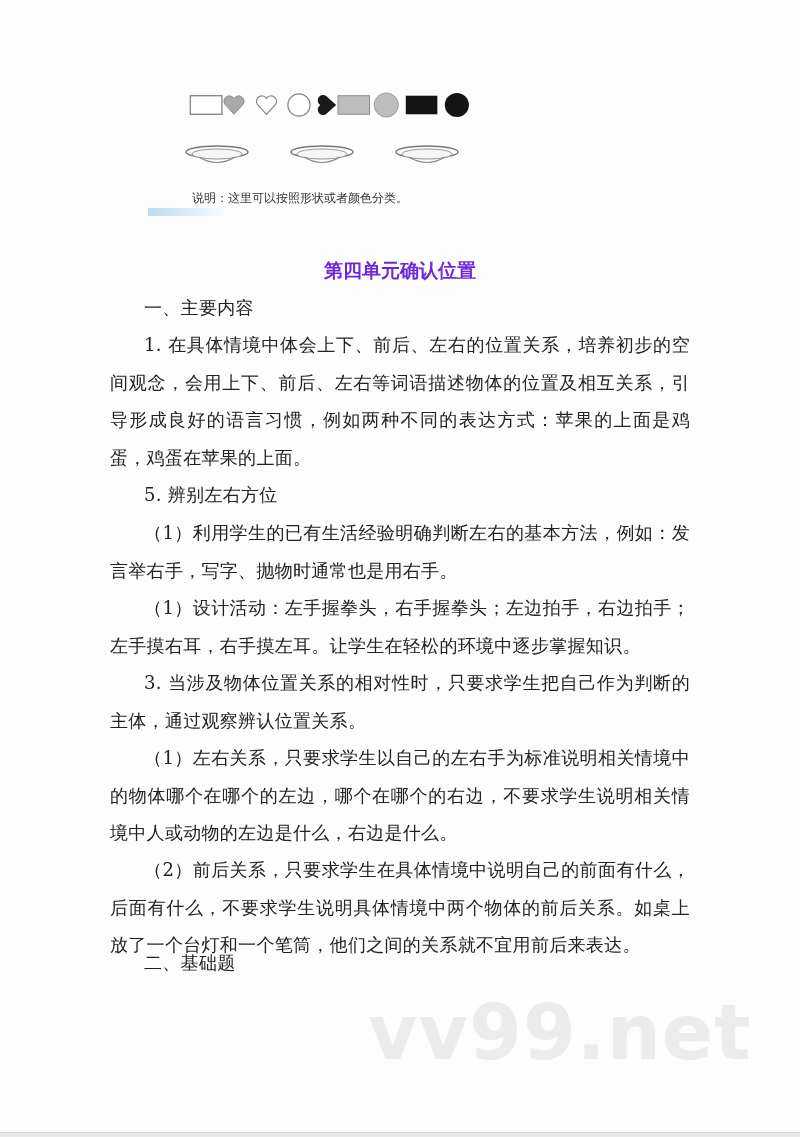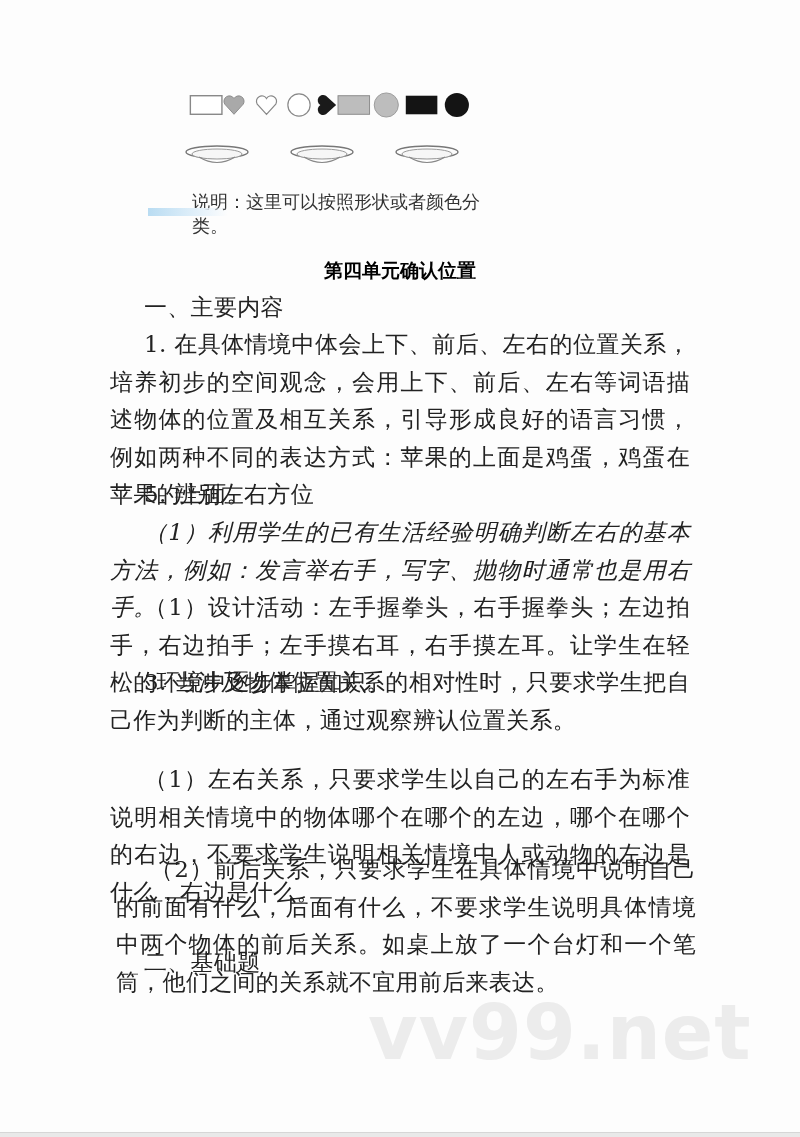--- a/index.html
+++ b/index.html
@@ -6,33 +6,33 @@
   body {
     width: 800px; height: 1137px; background: #fdfdfd; position: relative; overflow: hidden;
     font-family: "DejaVu Serif", "Liberation Serif", serif; color: #222;
   }
   .figure { position: absolute; left: 148px; top: 82px; width: 350px; height: 135px; }
   .shapes { position: absolute; left: 30px; top: 10px; height: 26px; }
   .plates { position: absolute; top: 60px; left: 0; width: 350px; height: 30px; }
   .plate { position: absolute; top: 0; }
   .caption {
     position: absolute; left: 44px; top: 108px;
-    font-family: "DejaVu Sans", "Liberation Sans", sans-serif; font-size: 18px; color: #333;
+    font-family: "DejaVu Sans", "Liberation Sans", sans-serif; font-size: 12px; color: #333;
   }
   .blue-bar {
     position: absolute; left: 0; top: 126px; width: 80px; height: 8px;
     background: linear-gradient(to right, #b9dcf2, #e8f3fb 70%, rgba(255,255,255,0));
   }
   .title {
     position: absolute; left: 0; width: 800px; top: 258px; text-align: center;
-    font-family: "DejaVu Sans", "Liberation Sans", sans-serif; font-weight: bold; font-size: 19px; color: #000000;
+    font-family: "DejaVu Sans", "Liberation Sans", sans-serif; font-weight: bold; font-size: 19px; color: #6d28d9;
   }
   .para {
     position: absolute; left: 110px; width: 580px;
-    font-size: 23px; line-height: 37.5px; color: #222; letter-spacing: 0.3px;
+    font-size: 18px; line-height: 37.5px; color: #222; letter-spacing: 0.3px;
     text-align: justify;
   }
   .watermark {
     position: absolute; left: 368px; top: 988px;
     font-family: "DejaVu Sans", "Liberation Sans", sans-serif; font-weight: bold; font-size: 76px;
     color: #ececec; letter-spacing: 1px;
   }
   .bottom-edge {
     position: absolute; left: 0; top: 1132px; width: 800px; height: 5px; background: #e9e9e9;
     border-top: 1px solid #d6d6d6;
@@ -90,21 +90,21 @@
   </div>
   <div class="caption">说明：这里可以按照形状或者颜色分类。</div>
   <div class="blue-bar"></div>
 </div>
 
 <div class="title">第四单元确认位置</div>
 
 <div class="para" style="top:289px; text-indent:34px;">一、主要内容</div>
 <div class="para" style="top:326px; text-indent:34px;">1. 在具体情境中体会上下、前后、左右的位置关系，培养初步的空间观念，会用上下、前后、左右等词语描述物体的位置及相互关系，引导形成良好的语言习惯，例如两种不同的表达方式：苹果的上面是鸡蛋，鸡蛋在苹果的上面。</div>
 <div class="para" style="top:476px; text-indent:34px;">5. 辨别左右方位</div>
-<div class="para" style="top:514px; text-indent:34px;font-style:italic;">（1）利用学生的已有生活经验明确判断左右的基本方法，例如：发言举右手，写字、抛物时通常也是用右手。</div>
+<div class="para" style="top:514px; text-indent:34px;">（1）利用学生的已有生活经验明确判断左右的基本方法，例如：发言举右手，写字、抛物时通常也是用右手。</div>
 <div class="para" style="top:589px; text-indent:34px;">（1）设计活动：左手握拳头，右手握拳头；左边拍手，右边拍手；左手摸右耳，右手摸左耳。让学生在轻松的环境中逐步掌握知识。</div>
 <div class="para" style="top:664px; text-indent:34px;">3. 当涉及物体位置关系的相对性时，只要求学生把自己作为判断的主体，通过观察辨认位置关系。</div>
-<div class="para" style="top:739px; text-indent:34px;margin-top:22px;">（1）左右关系，只要求学生以自己的左右手为标准说明相关情境中的物体哪个在哪个的左边，哪个在哪个的右边，不要求学生说明相关情境中人或动物的左边是什么，右边是什么。</div>
-<div class="para" style="top:851px; text-indent:34px;margin-left:6px;">（2）前后关系，只要求学生在具体情境中说明自己的前面有什么，后面有什么，不要求学生说明具体情境中两个物体的前后关系。如桌上放了一个台灯和一个笔筒，他们之间的关系就不宜用前后来表达。</div>
+<div class="para" style="top:739px; text-indent:34px;">（1）左右关系，只要求学生以自己的左右手为标准说明相关情境中的物体哪个在哪个的左边，哪个在哪个的右边，不要求学生说明相关情境中人或动物的左边是什么，右边是什么。</div>
+<div class="para" style="top:851px; text-indent:34px;">（2）前后关系，只要求学生在具体情境中说明自己的前面有什么，后面有什么，不要求学生说明具体情境中两个物体的前后关系。如桌上放了一个台灯和一个笔筒，他们之间的关系就不宜用前后来表达。</div>
 <div class="para" style="top:944px; text-indent:34px;">二、基础题</div>
 
 <div class="watermark">vv99.net</div>
 <div class="bottom-edge"></div>
 
 </body></html>

